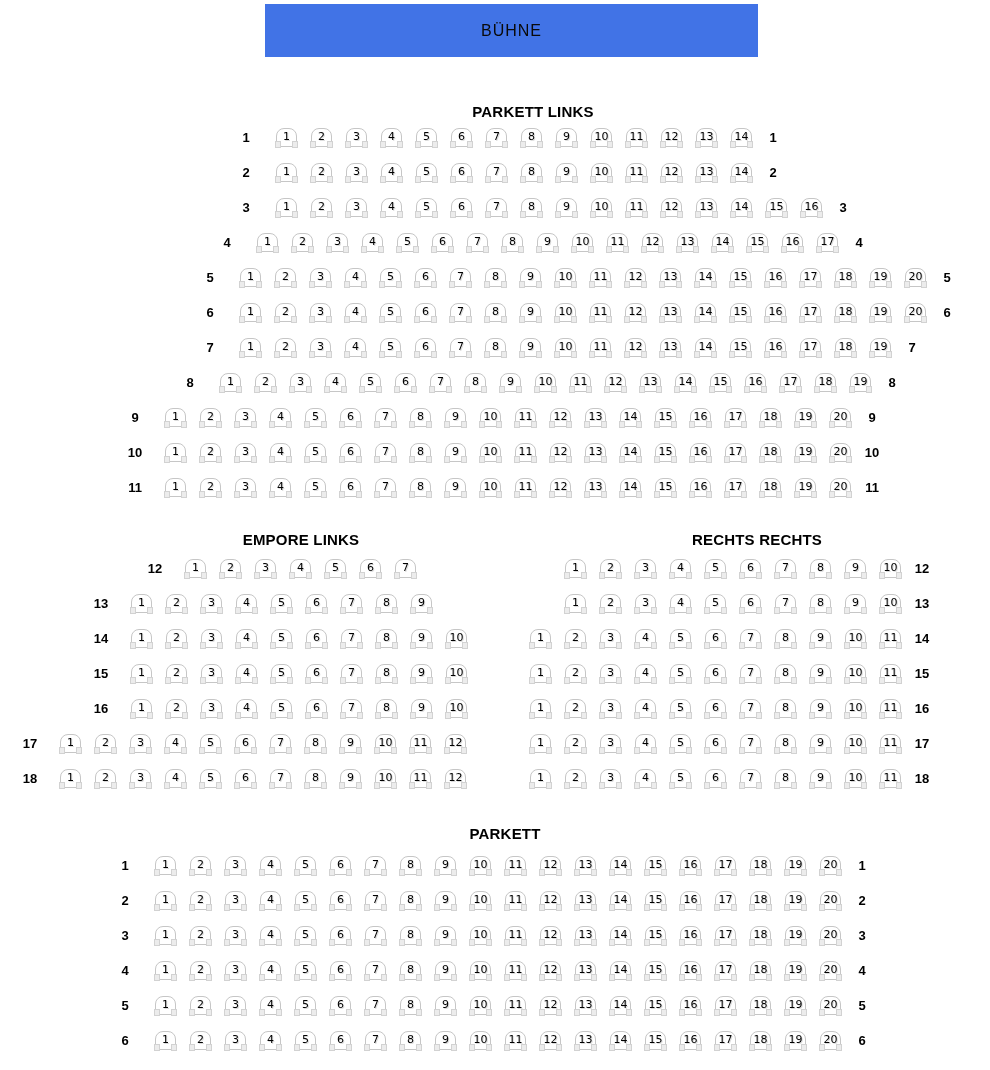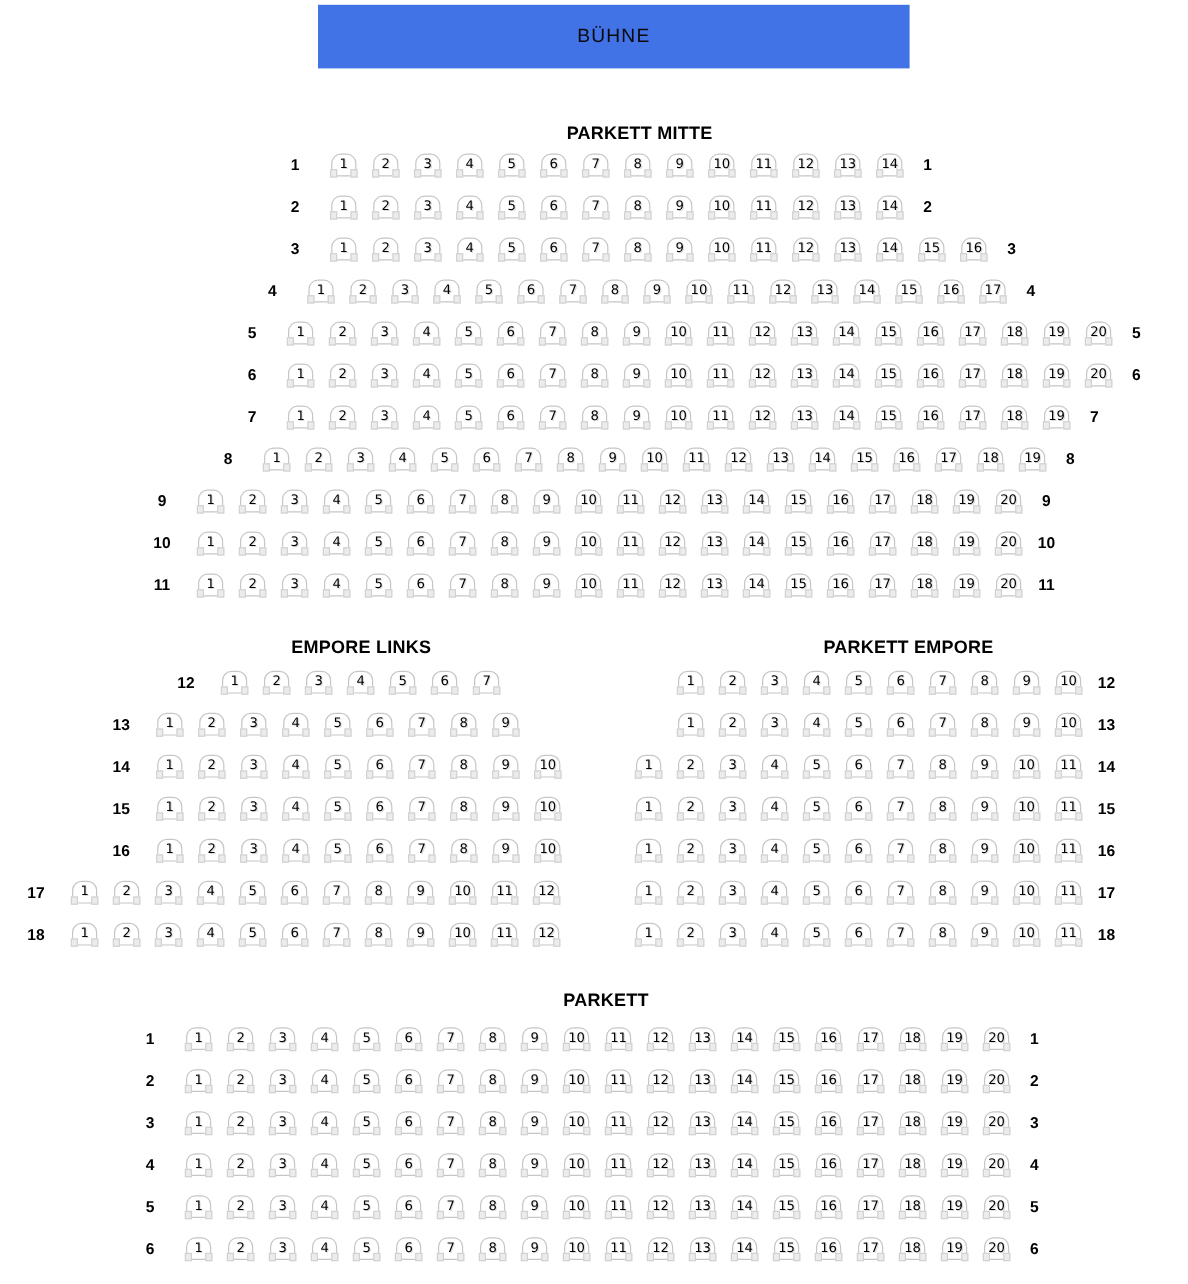--- a/index.html
+++ b/index.html
@@ -38,21 +38,21 @@
   .seat::after  { right:-2px; }
 </style>
 </head>
 <body>
 
 <div id="page">
   <div id="stage" style="background: rgb(65, 115, 230);">
     <span>BÜHNE</span>
   </div>
   <div id="seatmap">
-      <div class="section-title" style="left: 533px; top: 103px;">PARKETT MITTE</div>
+      <div class="section-title" style="left: 533px; top: 103px;">PARKETT LINKS</div>
       <div class="seat-row" style="top: 128px;">
         <span class="row-label" style="left: 246px;">1</span>
         <span class="row-label" style="left: 773px;">1</span>
         <div class="seat" style="left: 276px;">1</div>
         <div class="seat" style="left: 311px;">2</div>
         <div class="seat" style="left: 346px;">3</div>
         <div class="seat" style="left: 381px;">4</div>
         <div class="seat" style="left: 416px;">5</div>
         <div class="seat" style="left: 451px;">6</div>
         <div class="seat" style="left: 486px;">7</div>
@@ -374,21 +374,21 @@
         <div class="seat" style="left: 165px;">4</div>
         <div class="seat" style="left: 200px;">5</div>
         <div class="seat" style="left: 235px;">6</div>
         <div class="seat" style="left: 270px;">7</div>
         <div class="seat" style="left: 305px;">8</div>
         <div class="seat" style="left: 340px;">9</div>
         <div class="seat" style="left: 375px;">10</div>
         <div class="seat" style="left: 410px;">11</div>
         <div class="seat" style="left: 445px;">12</div>
       </div>
-      <div class="section-title" style="left: 757px; top: 531px;">PARKETT EMPORE</div>
+      <div class="section-title" style="left: 757px; top: 531px;">RECHTS RECHTS</div>
       <div class="seat-row" style="top: 559px;">
         <span class="row-label" style="left: 922px;">12</span>
         <div class="seat" style="left: 565px;">1</div>
         <div class="seat" style="left: 600px;">2</div>
         <div class="seat" style="left: 635px;">3</div>
         <div class="seat" style="left: 670px;">4</div>
         <div class="seat" style="left: 705px;">5</div>
         <div class="seat" style="left: 740px;">6</div>
         <div class="seat" style="left: 775px;">7</div>
         <div class="seat" style="left: 810px;">8</div>

